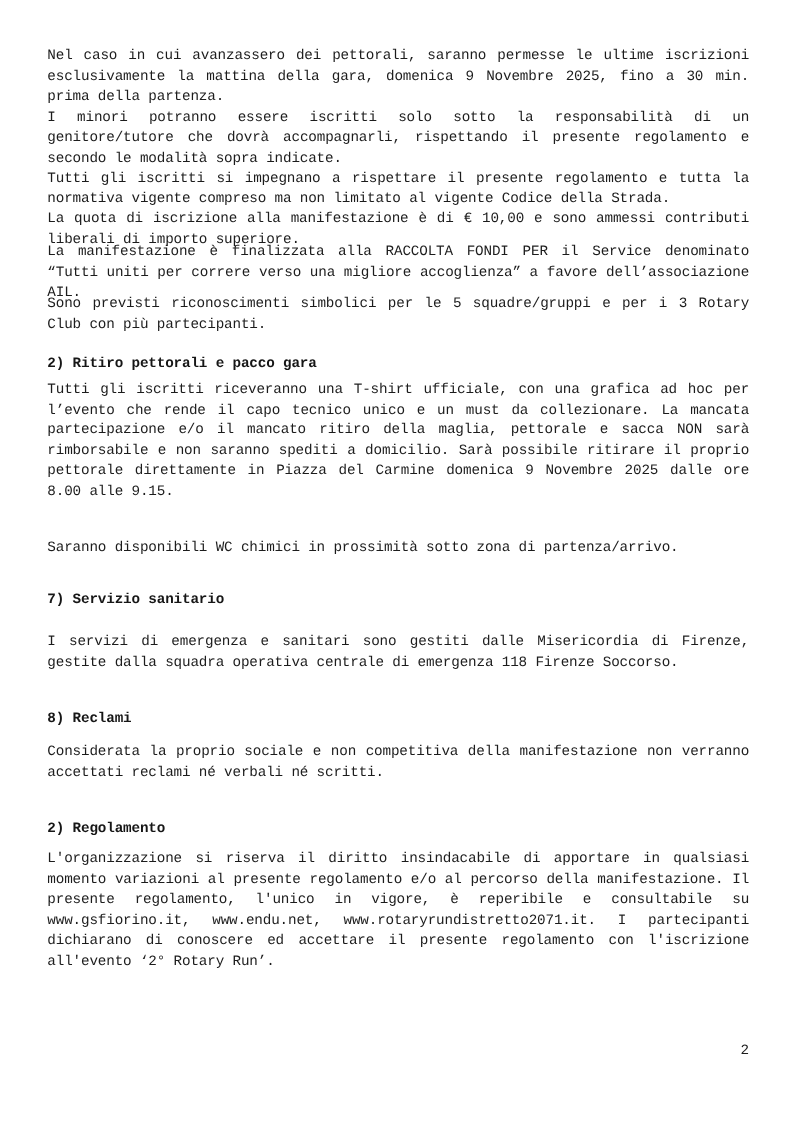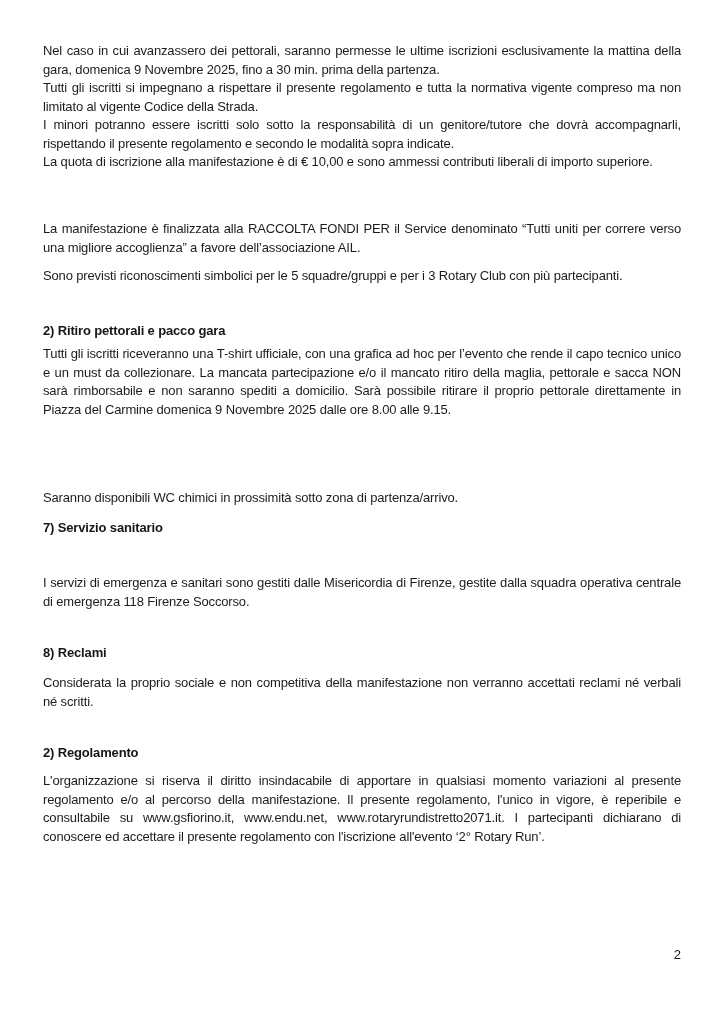--- a/index.html
+++ b/index.html
@@ -6,21 +6,21 @@
     margin: 0;
     padding: 0;
     background: #ffffff;
   }
   .page {
     position: relative;
     width: 724px;
     height: 1024px;
     background: #ffffff;
     overflow: hidden;
-    font-family: Liberation Sans, sans-serif;
+    font-family: Liberation Mono, monospace;
     color: #1c1c1c;
   }
   .abs {
     position: absolute;
     left: 43px;
     width: 638px;
   }
   .para {
     margin: 0;
     font-size: 13px;
@@ -50,34 +50,34 @@
     color: #1c1c1c;
   }
 </style>
 </head>
 <body>
 
 <div class="page">
 
   <div class="abs intro" style="top:42px">
     <p class="para">Nel caso in cui avanzassero dei pettorali, saranno permesse le ultime iscrizioni esclusivamente la mattina della gara, domenica 9 Novembre 2025, fino a 30 min. prima della partenza.</p>
+    <p class="para">I minori potranno essere iscritti solo sotto la responsabilità di un genitore/tutore che dovrà accompagnarli, rispettando il presente regolamento e secondo le modalità sopra indicate.</p>
     <p class="para">Tutti gli iscritti si impegnano a rispettare il presente regolamento e tutta la normativa vigente compreso ma non limitato al vigente Codice della Strada.</p>
-    <p class="para">I minori potranno essere iscritti solo sotto la responsabilità di un genitore/tutore che dovrà accompagnarli, rispettando il presente regolamento e secondo le modalità sopra indicate.</p>
     <p class="para">La quota di iscrizione alla manifestazione è di € 10,00 e sono ammessi contributi liberali di importo superiore.</p>
   </div>
 
   <p class="abs para" style="top:220px">La manifestazione è finalizzata alla RACCOLTA FONDI PER il Service denominato “Tutti uniti per correre verso una migliore accoglienza” a favore dell’associazione AIL.</p>
   <p class="abs para" style="top:267px">Sono previsti riconoscimenti simbolici per le 5 squadre/gruppi e per i 3 Rotary Club con più partecipanti.</p>
 
   <h2 class="abs heading" style="top:322px">2) Ritiro pettorali e pacco gara</h2>
   <p class="abs para" style="top:345px">Tutti gli iscritti riceveranno una T-shirt ufficiale, con una grafica ad hoc per l’evento che rende il capo tecnico unico e un must da collezionare. La mancata partecipazione e/o il mancato ritiro della maglia, pettorale e sacca NON sarà rimborsabile e non saranno spediti a domicilio. Sarà possibile ritirare il proprio pettorale direttamente in Piazza del Carmine domenica 9 Novembre 2025 dalle ore 8.00 alle 9.15.</p>
 
   <p class="abs para" style="top:489px">Saranno disponibili WC chimici in prossimità sotto zona di partenza/arrivo.</p>
 
-  <h2 class="abs heading" style="top:519px">7) Servizio sanitario</h2>
+  <h2 class="abs heading" style="top:536px">7) Servizio sanitario</h2>
   <p class="abs para" style="top:574px">I servizi di emergenza e sanitari sono gestiti dalle Misericordia di Firenze, gestite dalla squadra operativa centrale di emergenza 118 Firenze Soccorso.</p>
 
   <h2 class="abs heading" style="top:644px">8) Reclami</h2>
   <p class="abs para" style="top:674px">Considerata la proprio sociale e non competitiva della manifestazione non verranno accettati reclami né verbali né scritti.</p>
 
   <h2 class="abs heading" style="top:744px">2) Regolamento</h2>
   <p class="abs para" style="top:772px">L'organizzazione si riserva il diritto insindacabile di apportare in qualsiasi momento variazioni al presente regolamento e/o al percorso della manifestazione. Il presente regolamento, l'unico in vigore, è reperibile e consultabile su www.gsfiorino.it, www.endu.net, www.rotaryrundistretto2071.it. I partecipanti dichiarano di conoscere ed accettare il presente regolamento con l'iscrizione all'evento ‘2° Rotary Run’.</p>
 
   <div class="page-number" style="top:946px">2</div>
 

